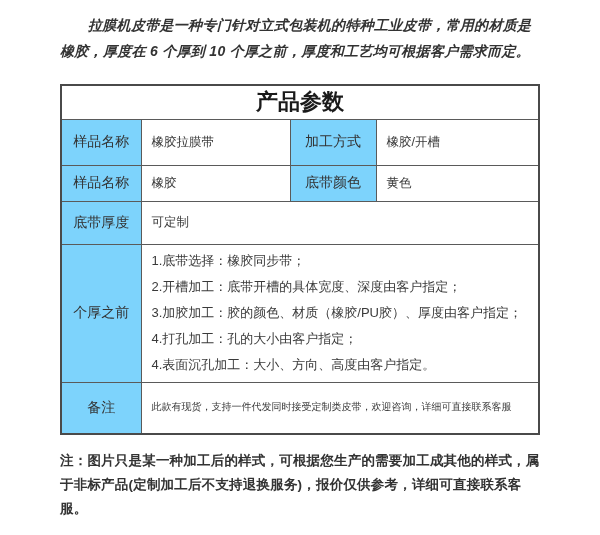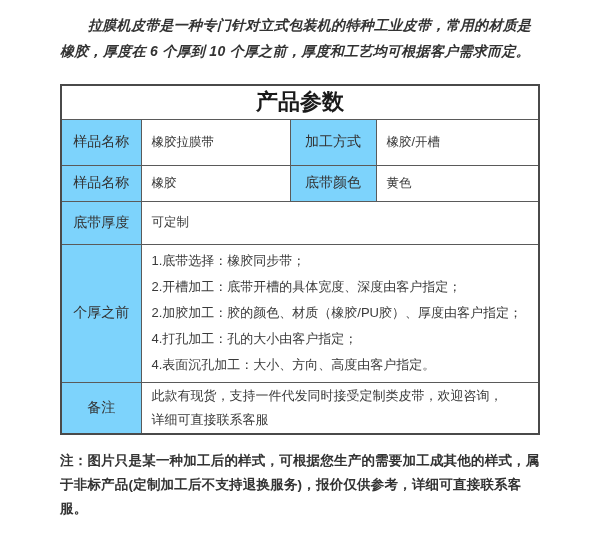--- a/index.html
+++ b/index.html
@@ -63,23 +63,24 @@
   .r3 td { height: 43px; }
   .r4 td { height: 45px; }
   .r5 td { height: 138px; margin-top: 24px; }
   .r6 td { height: 52px; }
   .lines div {
     font-size: 13px;
     line-height: 26px;
     color: #3a3a3a;
   }
   .remark-text {
-    font-size: 13px;
+    font-size: 10px;
     line-height: 24px;
     max-width: 360px;
+    font-family: Liberation Mono, monospace;
   }
   .footnote {
     margin-top: 14px;
     font-size: 13.5px;
     line-height: 24px;
     font-weight: 600;
     color: #333333;
     letter-spacing: 0.2px;
   }
 </style>
@@ -121,21 +122,21 @@
       <td class="label">底带厚度</td>
       <td class="value" colspan="3">可定制</td>
     </tr>
 
 
     <tr class="r5">
       <td class="label">个厚之前</td>
       <td class="value lines" colspan="3">
         <div>1.底带选择：橡胶同步带；</div>
         <div>2.开槽加工：底带开槽的具体宽度、深度由客户指定；</div>
-        <div>2.加胶加工：胶的颜色、材质（橡胶/PU胶）、厚度由客户指定；</div>
+        <div>3.加胶加工：胶的颜色、材质（橡胶/PU胶）、厚度由客户指定；</div>
         <div>4.打孔加工：孔的大小由客户指定；</div>
         <div>4.表面沉孔加工：大小、方向、高度由客户指定。</div>
       </td>
     </tr>
 
     <tr class="r6">
       <td class="label">备注</td>
       <td class="value" colspan="3">
         <div class="remark-text">此款有现货，支持一件代发同时接受定制类皮带，欢迎咨询，详细可直接联系客服</div>
       </td>

